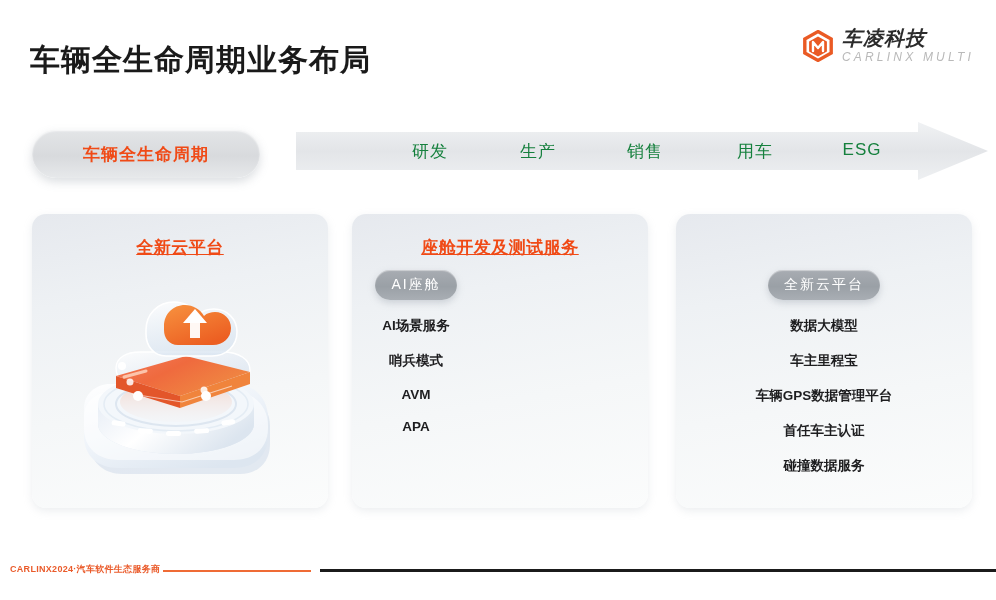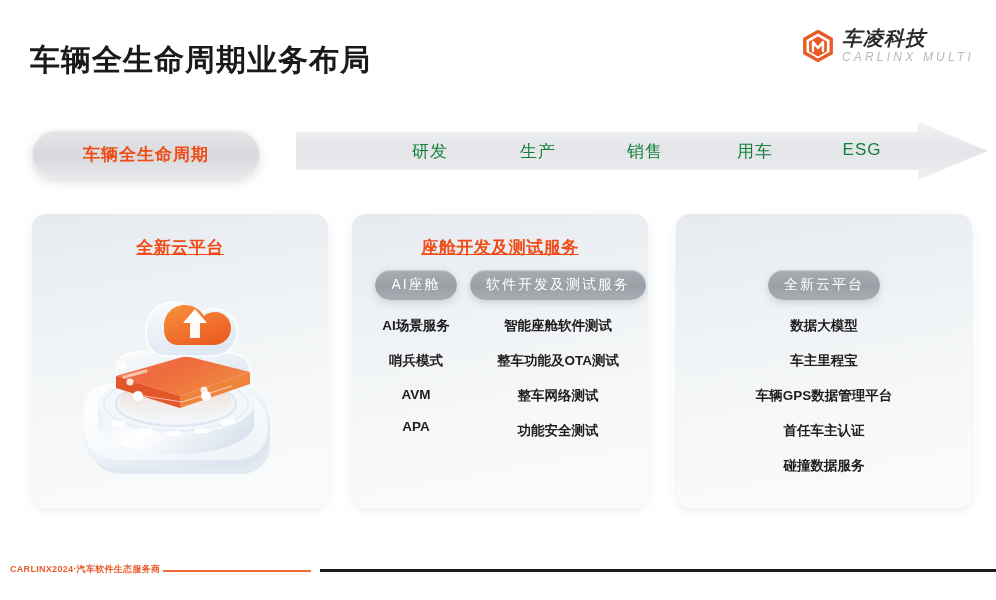--- a/index.html
+++ b/index.html
@@ -254,29 +254,20 @@
     <div class="c2-cols">
       <div class="c2-col left">
         <div class="subpill">
           <span>AI座舱</span>
         </div>
         <div class="col-item">AI场景服务</div>
         <div class="col-item">哨兵模式</div>
         <div class="col-item">AVM</div>
         <div class="col-item">APA</div>
       </div>
-      <div class="c2-col right">
-        <div class="subpill">
-          <span>软件开发及测试服务</span>
-        </div>
-        <div class="col-item">智能座舱软件测试</div>
-        <div class="col-item">整车功能及OTA测试</div>
-        <div class="col-item">整车网络测试</div>
-        <div class="col-item">功能安全测试</div>
-      </div>
     </div>
   </div>
 
   <div class="card" id="card-3">
     <div class="c3-col">
       <div class="subpill">
         <span>全新云平台</span>
       </div>
       <div class="col-item">数据大模型</div>
       <div class="col-item">车主里程宝</div>

